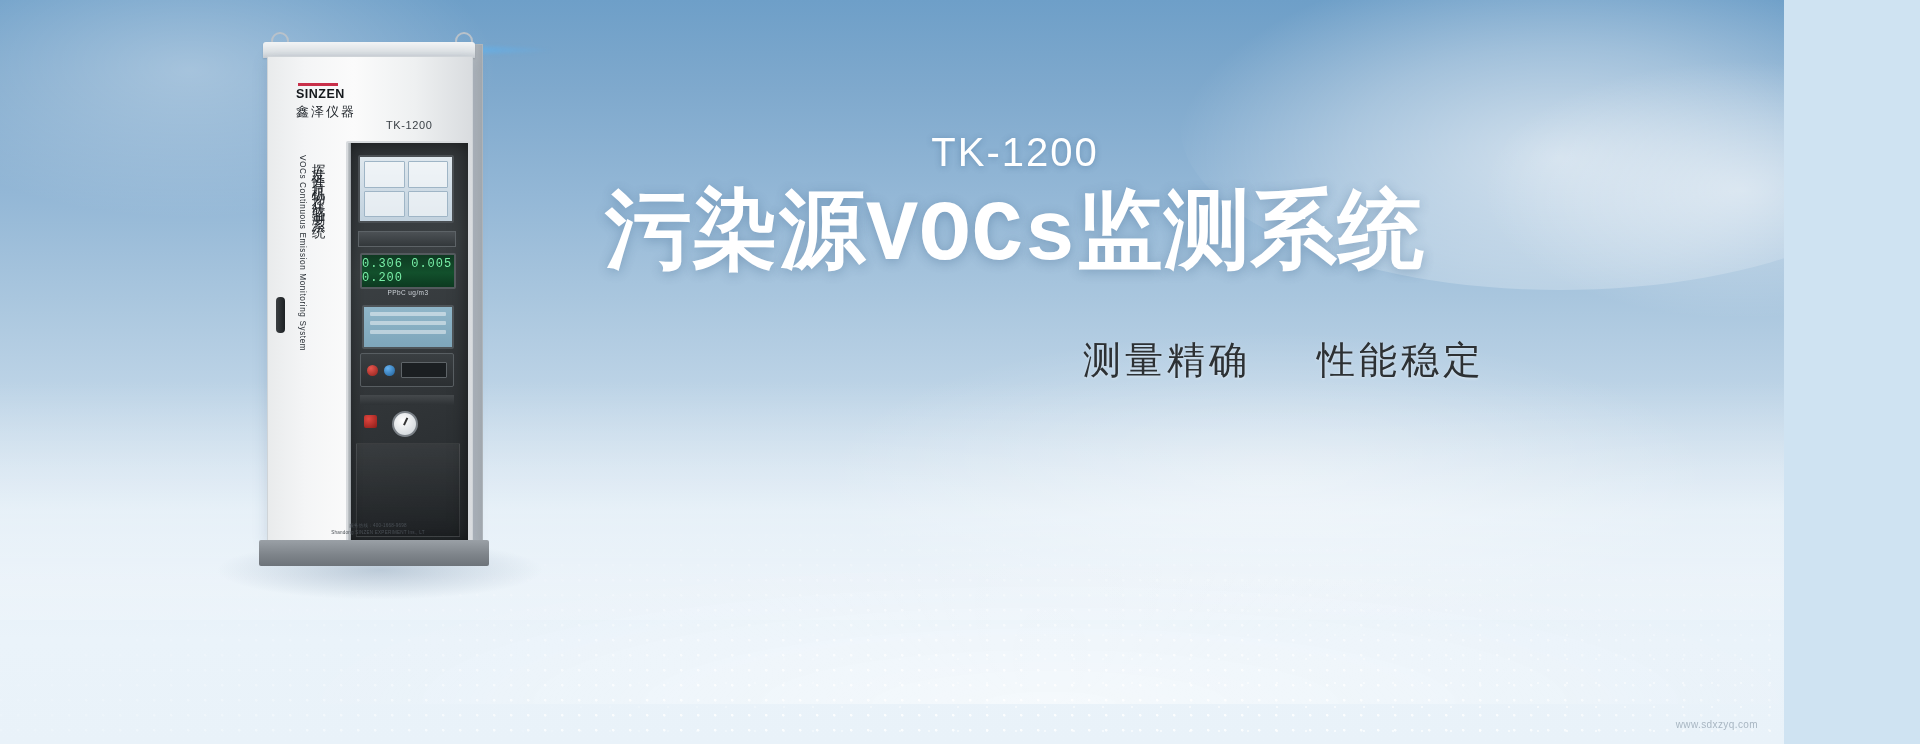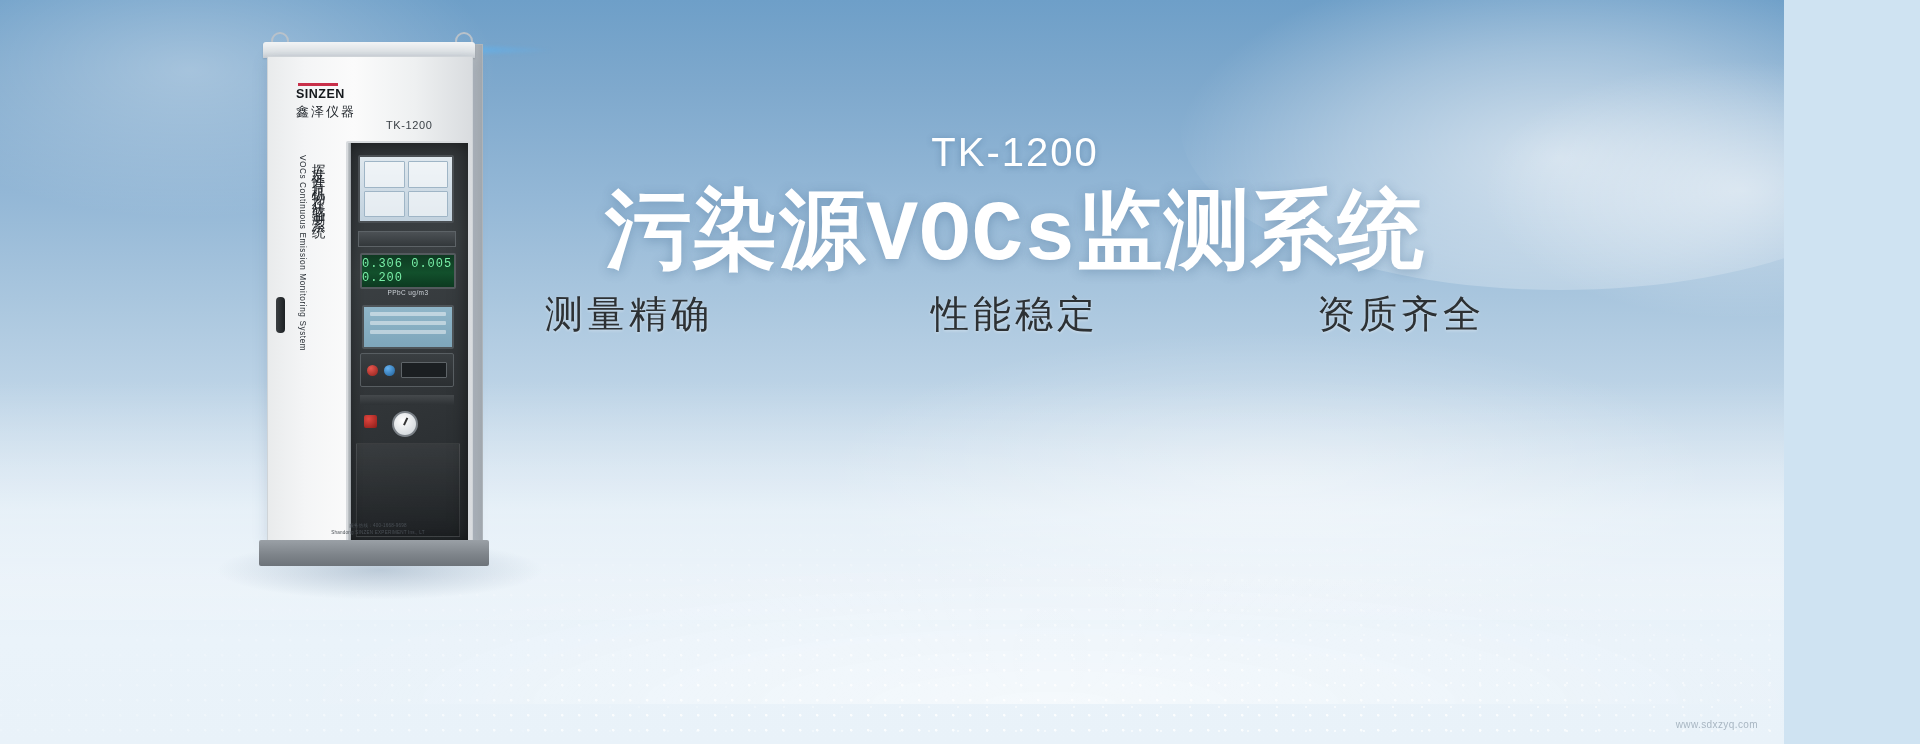--- a/index.html
+++ b/index.html
@@ -62,21 +62,21 @@
     margin:0 0 8px 0;line-height:1.2;
   }
   .headline{
     font-size:86px;font-weight:700;color:#ffffff;letter-spacing:1px;
     margin:0;line-height:1.22;
     text-shadow:0 2px 12px rgba(35,75,115,.30);
     white-space:nowrap;
     font-family:Liberation Mono, monospace;
   }
   .features{
-    display:flex;justify-content:space-between;gap:66px;
+    margin-top:46px;display:flex;justify-content:flex-end;gap:66px;
     white-space:nowrap;
   }
   .feature{
     font-size:38px;color:#2d3134;letter-spacing:4px;font-weight:400;
     text-shadow:0 1px 3px rgba(255,255,255,.45);
   }
 
   
   .cabinet-wrap{position:absolute;left:255px;top:20px;width:250px;height:560px;}
   .cab-shadow{
@@ -298,18 +298,17 @@
     </div>
     <div class="base"></div>
   </div>
 
   <div class="textblock">
     <div class="model">TK-1200</div>
     <h1 class="headline">污染源VOCs监测系统</h1>
     <div class="features">
       <div class="feature">测量精确</div>
       <div class="feature">性能稳定</div>
-      <div class="feature">资质齐全</div>
     </div>
   </div>
 
   <div class="watermark">www.sdxzyq.com</div>
 </div>
 
 </body></html>

